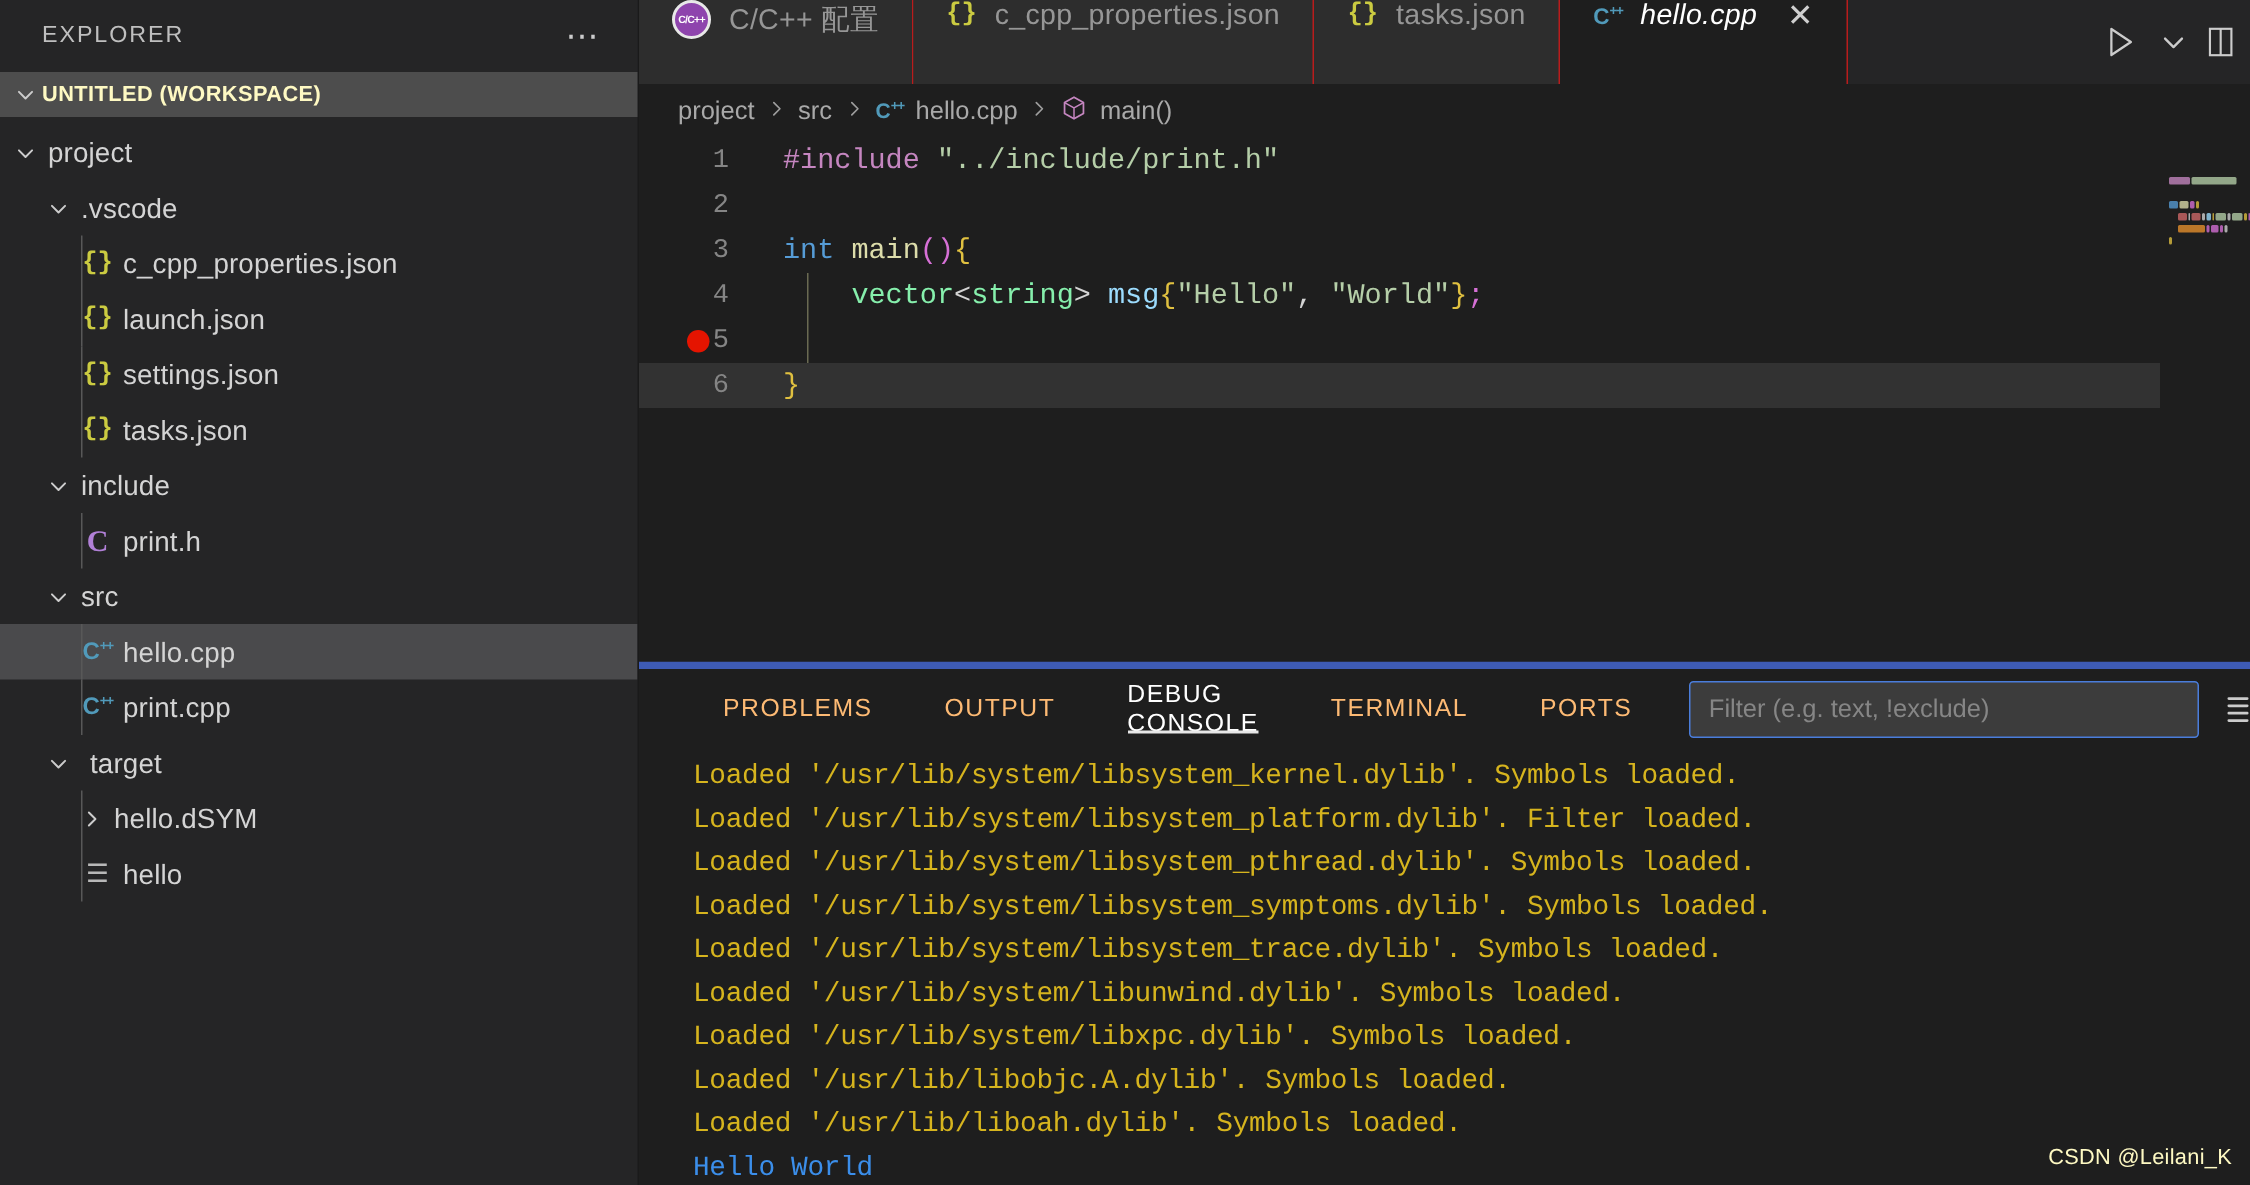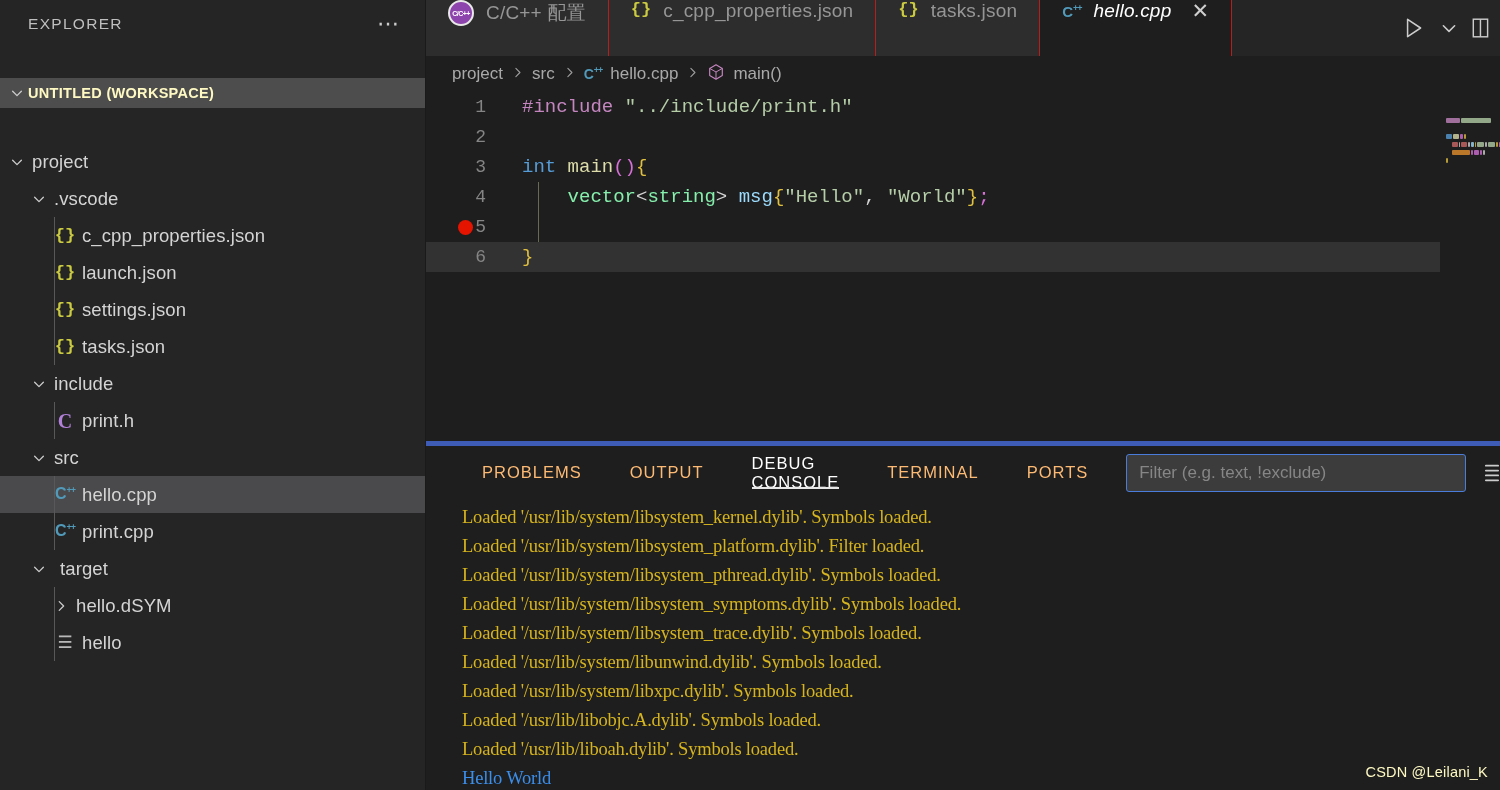--- a/index.html
+++ b/index.html
@@ -17,21 +17,20 @@
   }
 
   
   #sidebar {
     width: 426px; height: 790px;
     background: #252526;
     flex: 0 0 426px;
     display: flex;
     flex-direction: column;
     border-right: 1px solid #1a1a1a;
-    gap: 30px;
   }
   #sidebar-header {
     height: 48px;
     display: flex;
     align-items: center;
     justify-content: space-between;
     padding: 0 24px 0 28px;
     background: #252526;
     flex: 0 0 48px;
   }
@@ -331,21 +330,21 @@
     padding: 0 10px 0 16px;
     display: flex;
     align-items: center;
     color: #cccccc;
     cursor: pointer;
   }
   #console {
     flex: 1;
     overflow: hidden;
     padding: 4px 0 0 0;
-    font-family: Liberation Serif, serif;
+    font-family: Liberation Mono, monospace;
     min-height: 0;
   }
   .cline {
     height: 29px;
     line-height: 29px;
     padding-left: 36px;
     font-size: 18.5px;
     white-space: pre;
     letter-spacing: -0.2px;
   }

